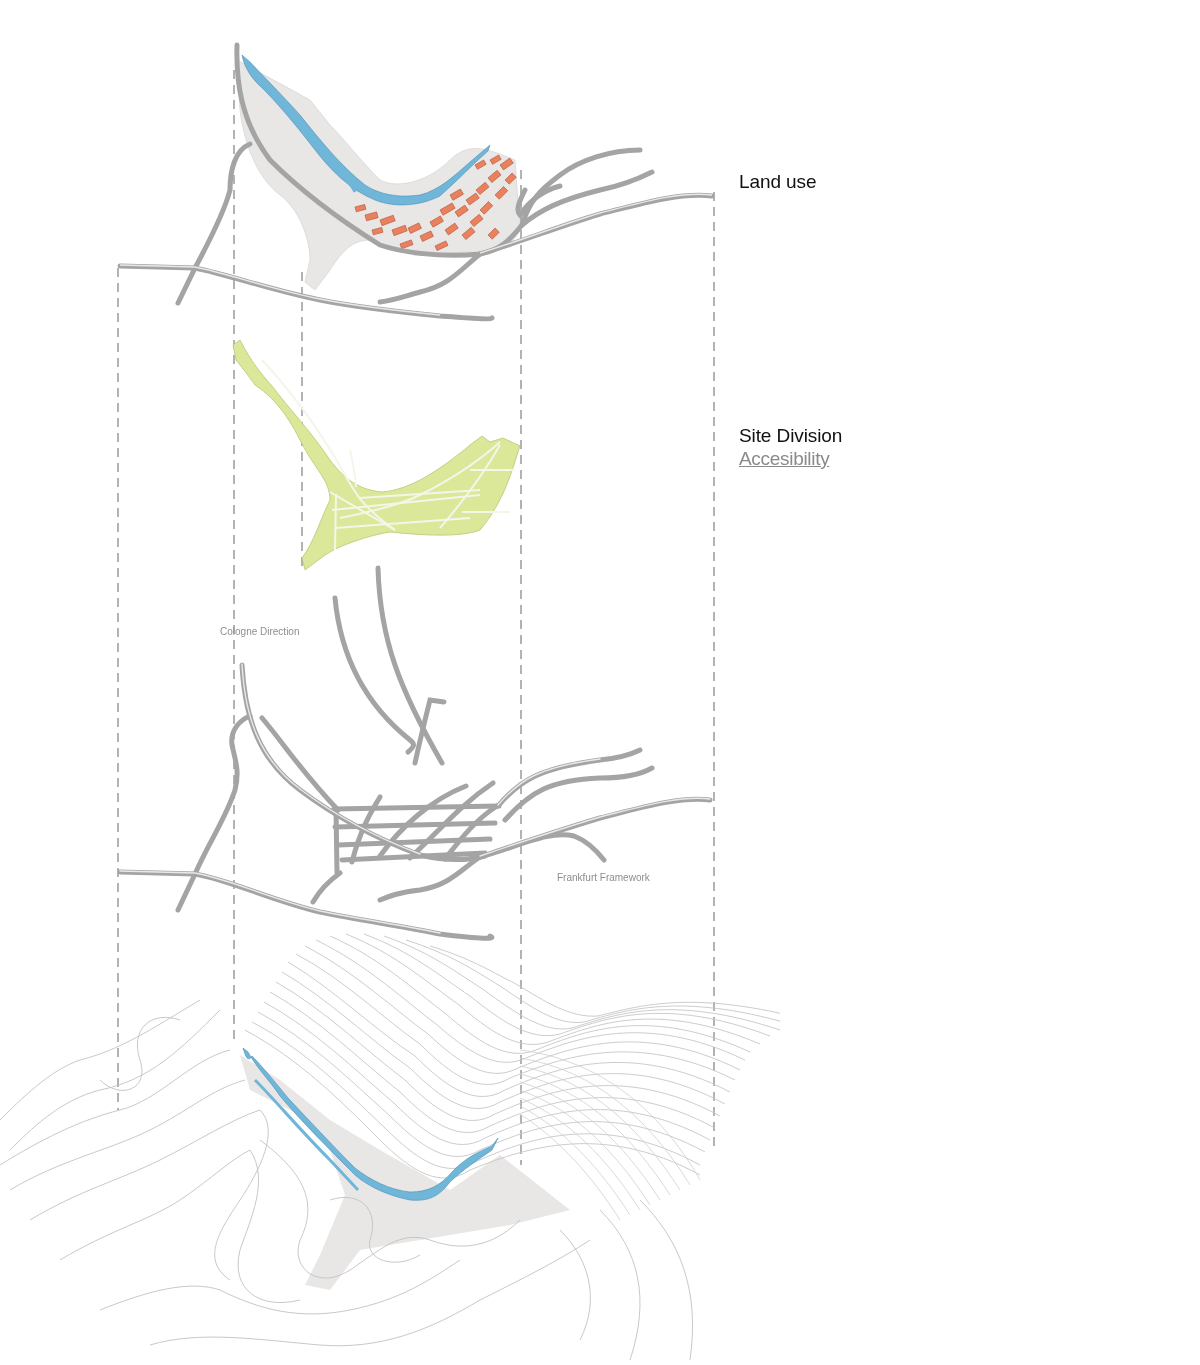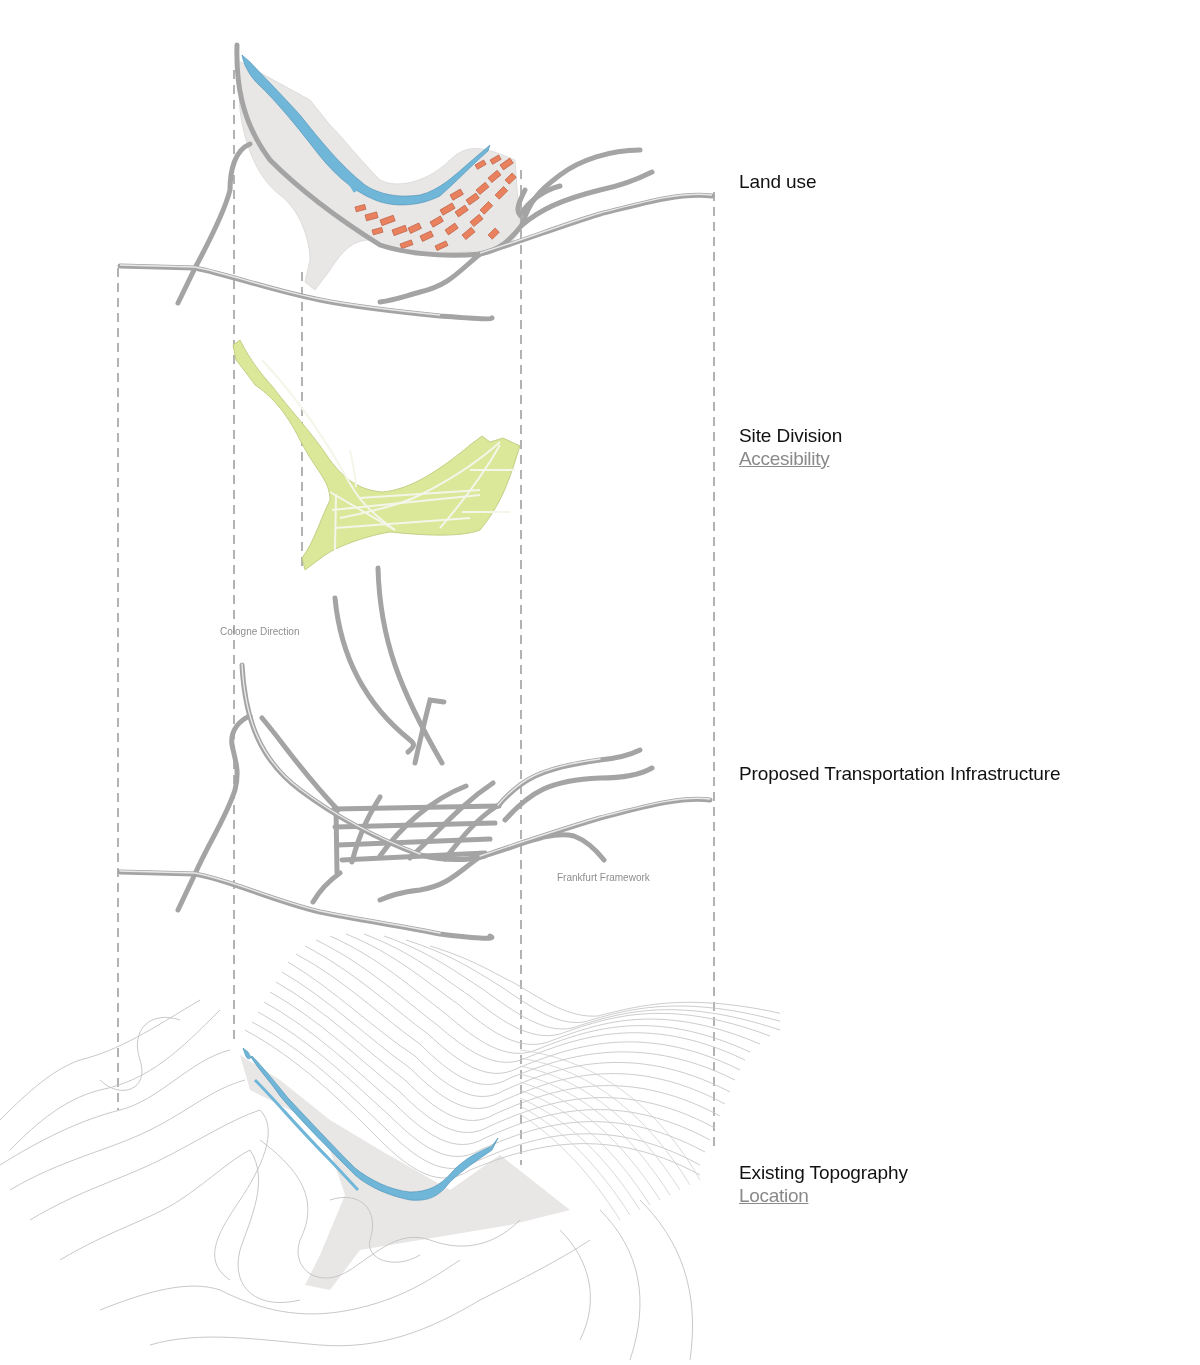--- a/index.html
+++ b/index.html
@@ -203,21 +203,16 @@
   <div class="label-block" style="top:170px;">
     <div class="title">Land use</div>
   </div>
 
   <div class="label-block" style="top:424px;">
     <div class="title">Site Division</div>
     <div class="subtitle">Accesibility</div>
   </div>
 
   <div class="label-block" style="top:762px;">
-    <div class="title">Proposed Transportation Infrastructure</div>
   </div>
 
-  <div class="label-block" style="top:1161px;">
-    <div class="title">Existing Topography</div>
-    <div class="subtitle">Location</div>
-  </div>
 
 </div>
 
 </body></html>

